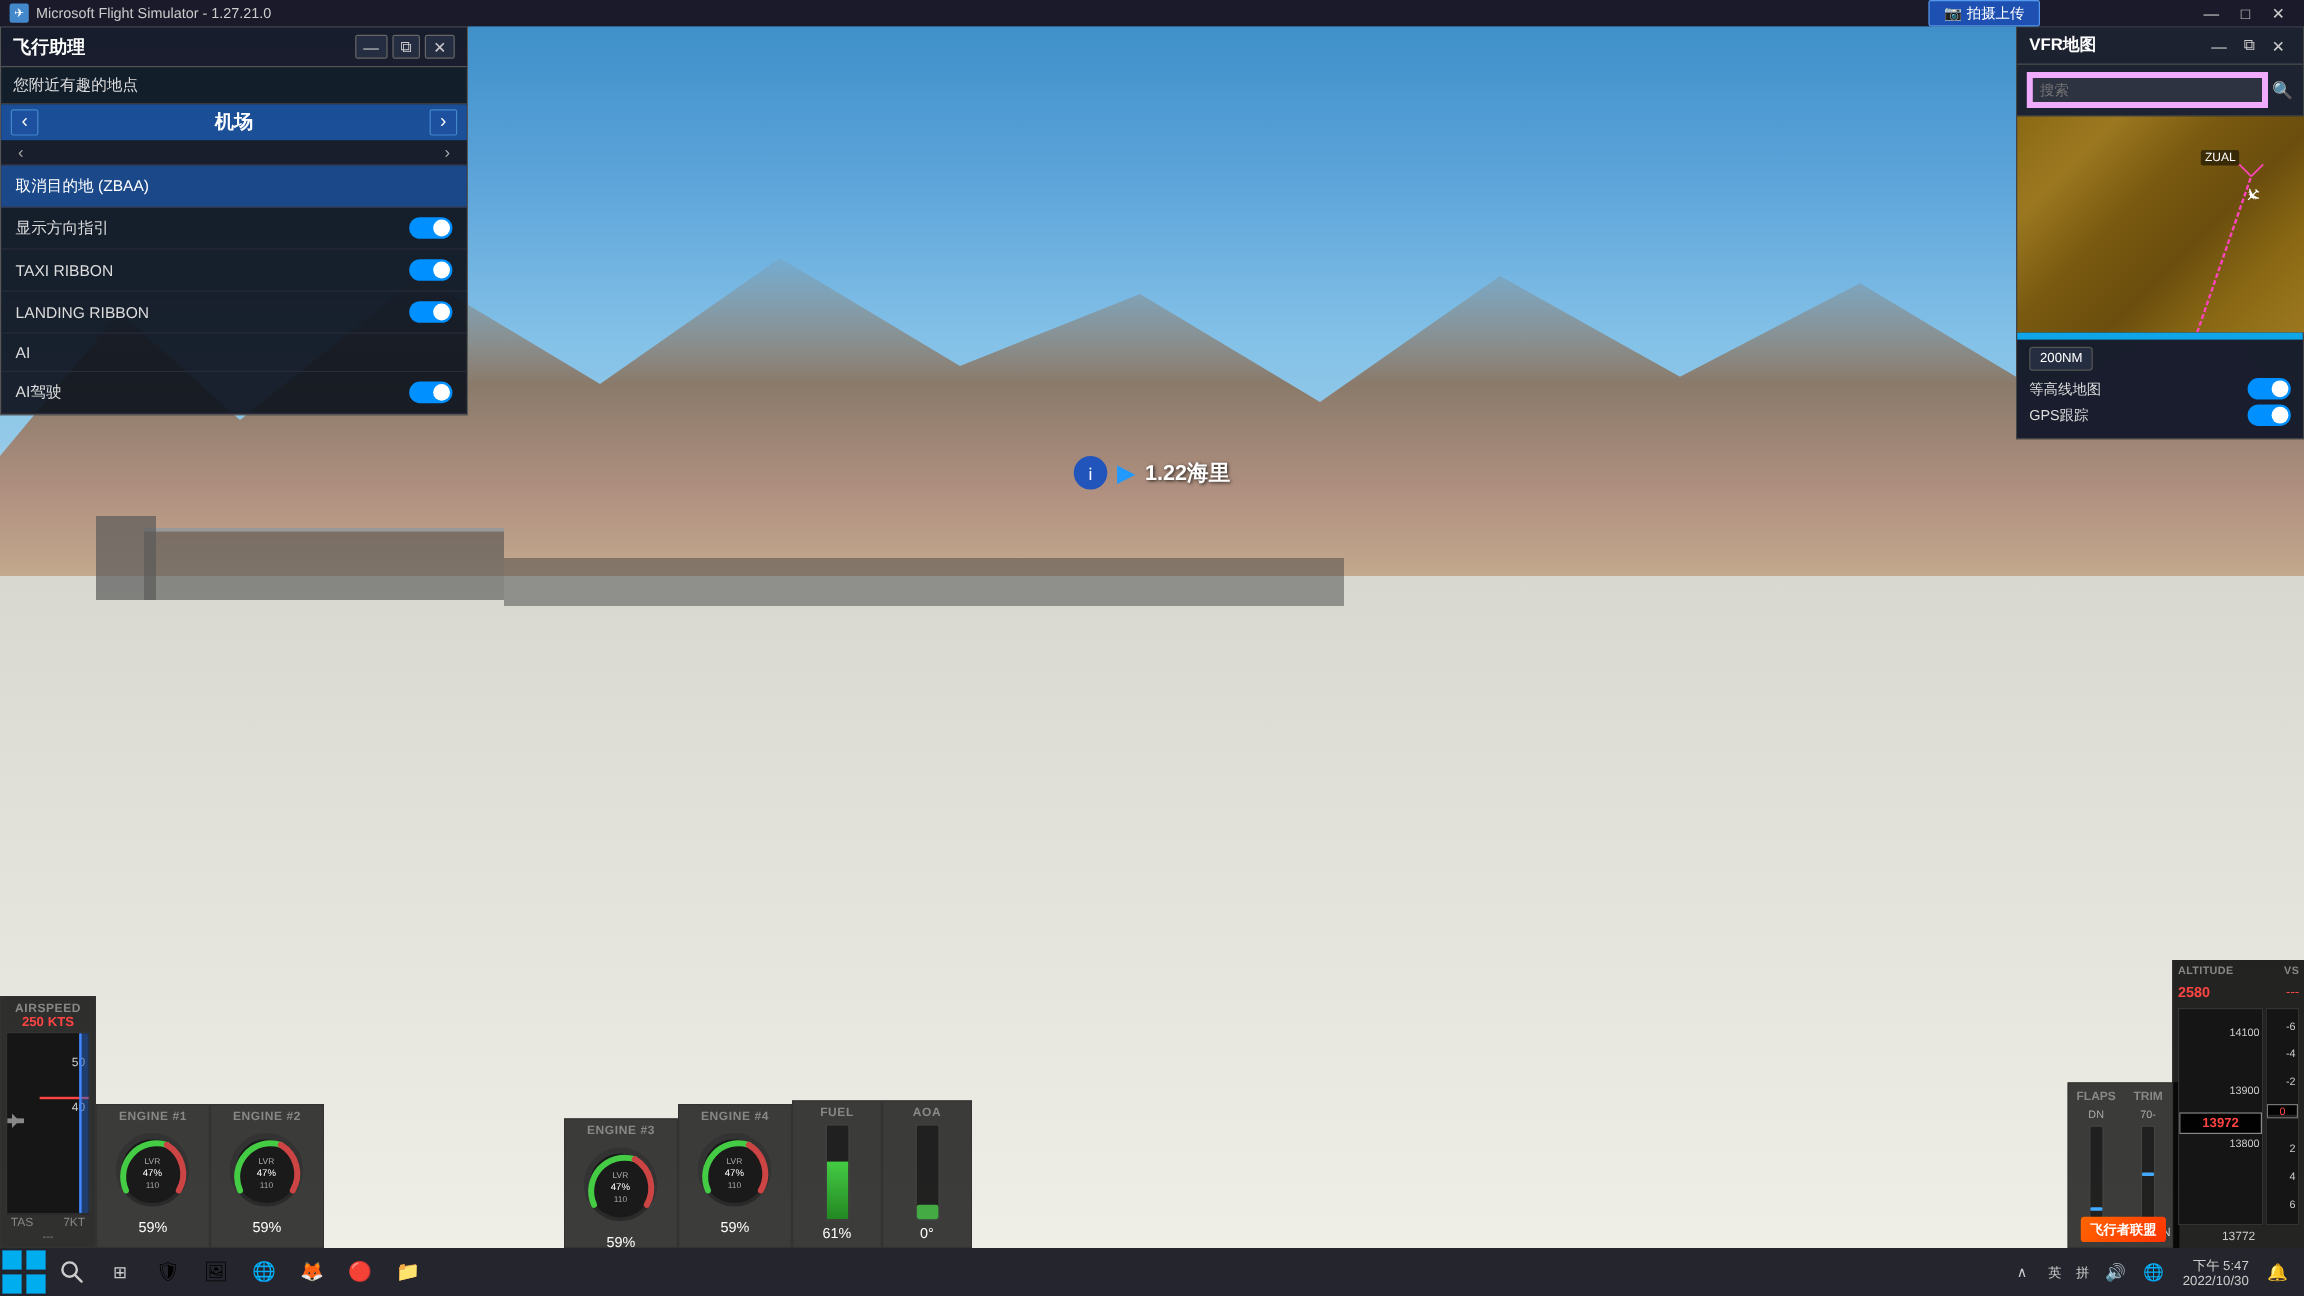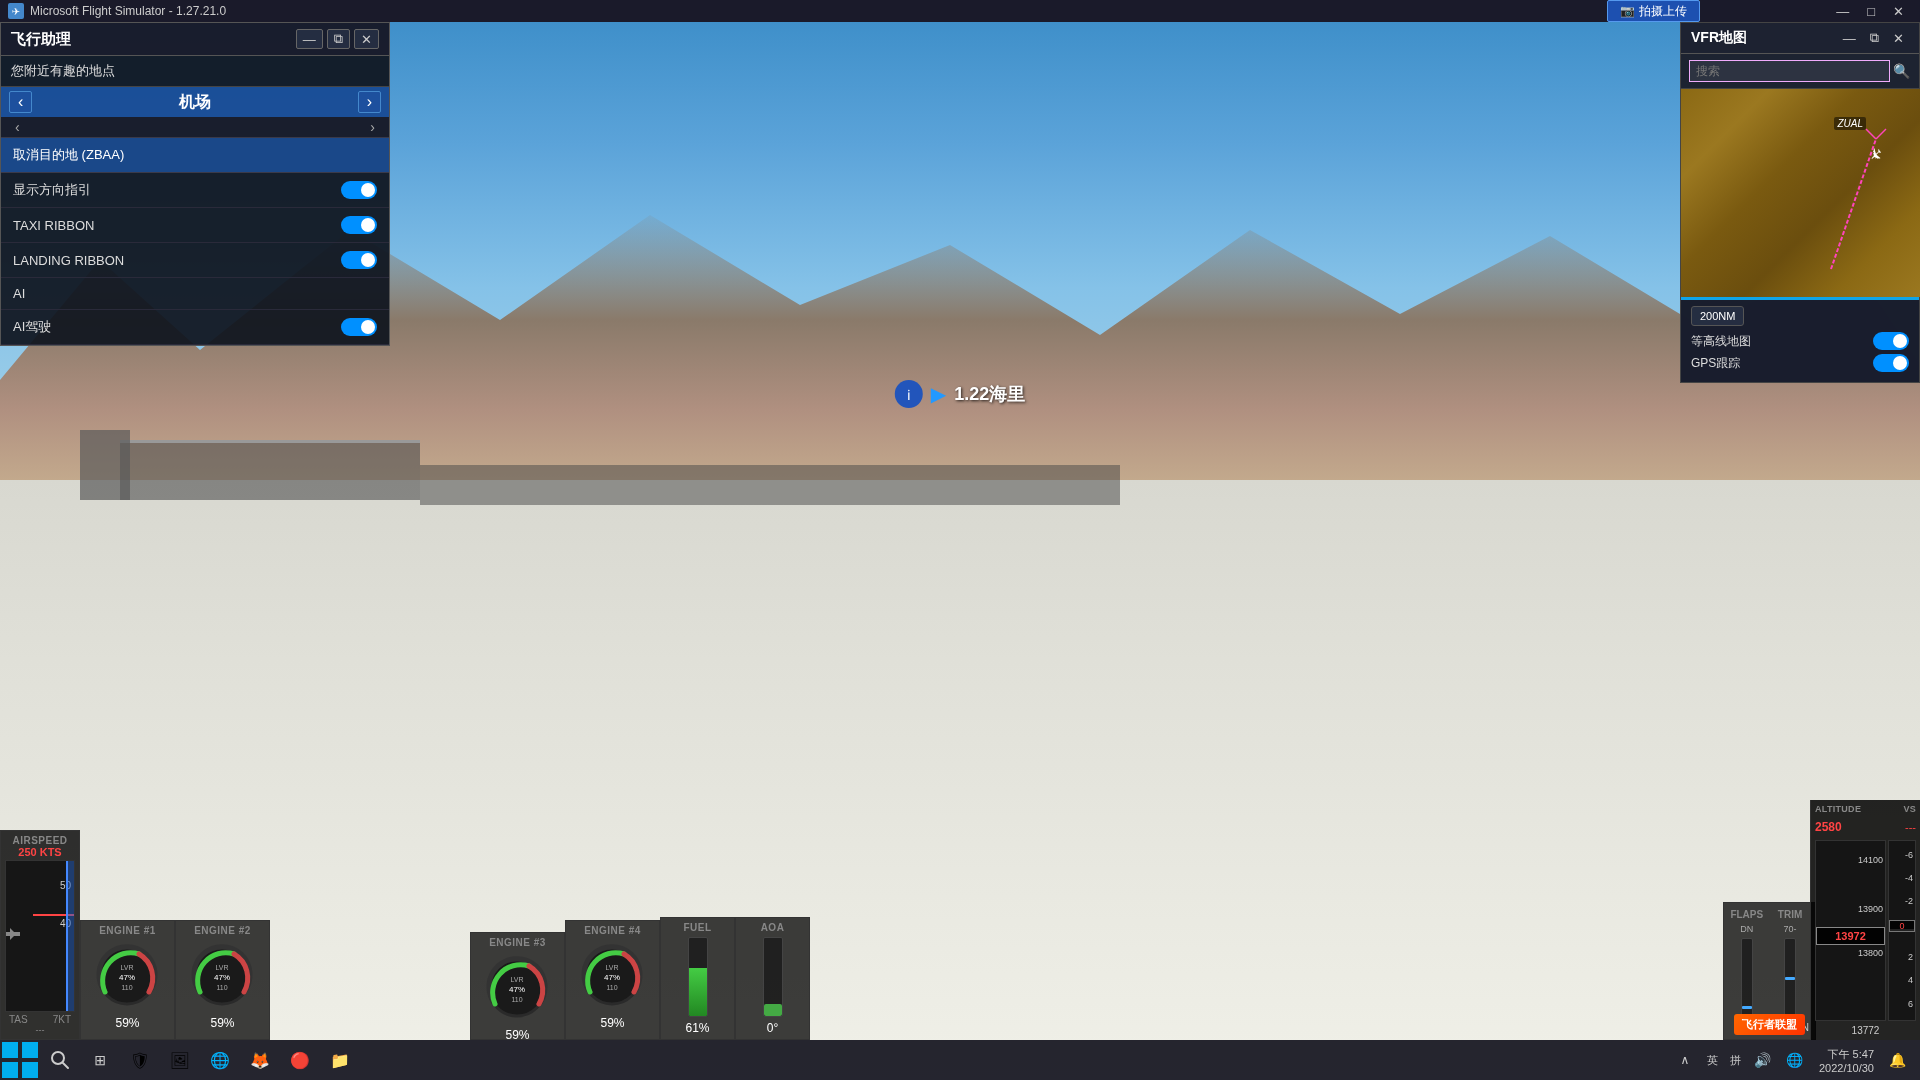--- a/index.html
+++ b/index.html
@@ -156,41 +156,40 @@
       padding: 6px 8px;
       display: flex;
       align-items: center;
       background: rgba(30, 35, 50, 0.9);
       border-bottom: 1px solid #444;
     }
 
     #vfr-panel .search-input {
       flex: 1;
       background: rgba(50, 55, 70, 0.8);
-      border: 1px solid #f0abfc;
+      border: 5px solid #f0abfc;
       color: #fff;
       padding: 3px 6px;
       font-size: 12px;
       outline: none;
     }
 
     #vfr-panel .search-icon {
       color: #aaa;
       font-size: 14px;
       margin-left: 4px;
     }
 
     
     #vfr-map-area {
       width: 240px;
-      height: 208px;
+      height: 180px;
       background: linear-gradient(135deg, #8B6914 0%, #9B7820 20%, #7A5A10 40%, #6B4E0E 60%, #8B6914 80%, #9B7820 100%);
       position: relative;
       overflow: hidden;
-      font-style: italic;
     }
 
     .map-airport-marker {
       position: absolute;
       color: white;
       font-size: 10px;
       background: rgba(0,0,0,0.5);
       padding: 1px 3px;
       border-radius: 2px;
     }
@@ -205,21 +204,21 @@
       position: absolute;
       top: 0; left: 0;
       width: 100%;
       height: 100%;
     }
 
     
     #vfr-bottom {
       background: rgba(25, 30, 45, 0.95);
       padding: 6px 10px;
-      border-top: 3px solid #0ea5e9;
+      border-top: 6px solid #0ea5e9;
     }
 
     .vfr-scale-btn {
       background: rgba(40, 50, 70, 0.8);
       border: 1px solid #555;
       color: #fff;
       padding: 3px 8px;
       font-size: 11px;
       cursor: pointer;
       border-radius: 3px;

